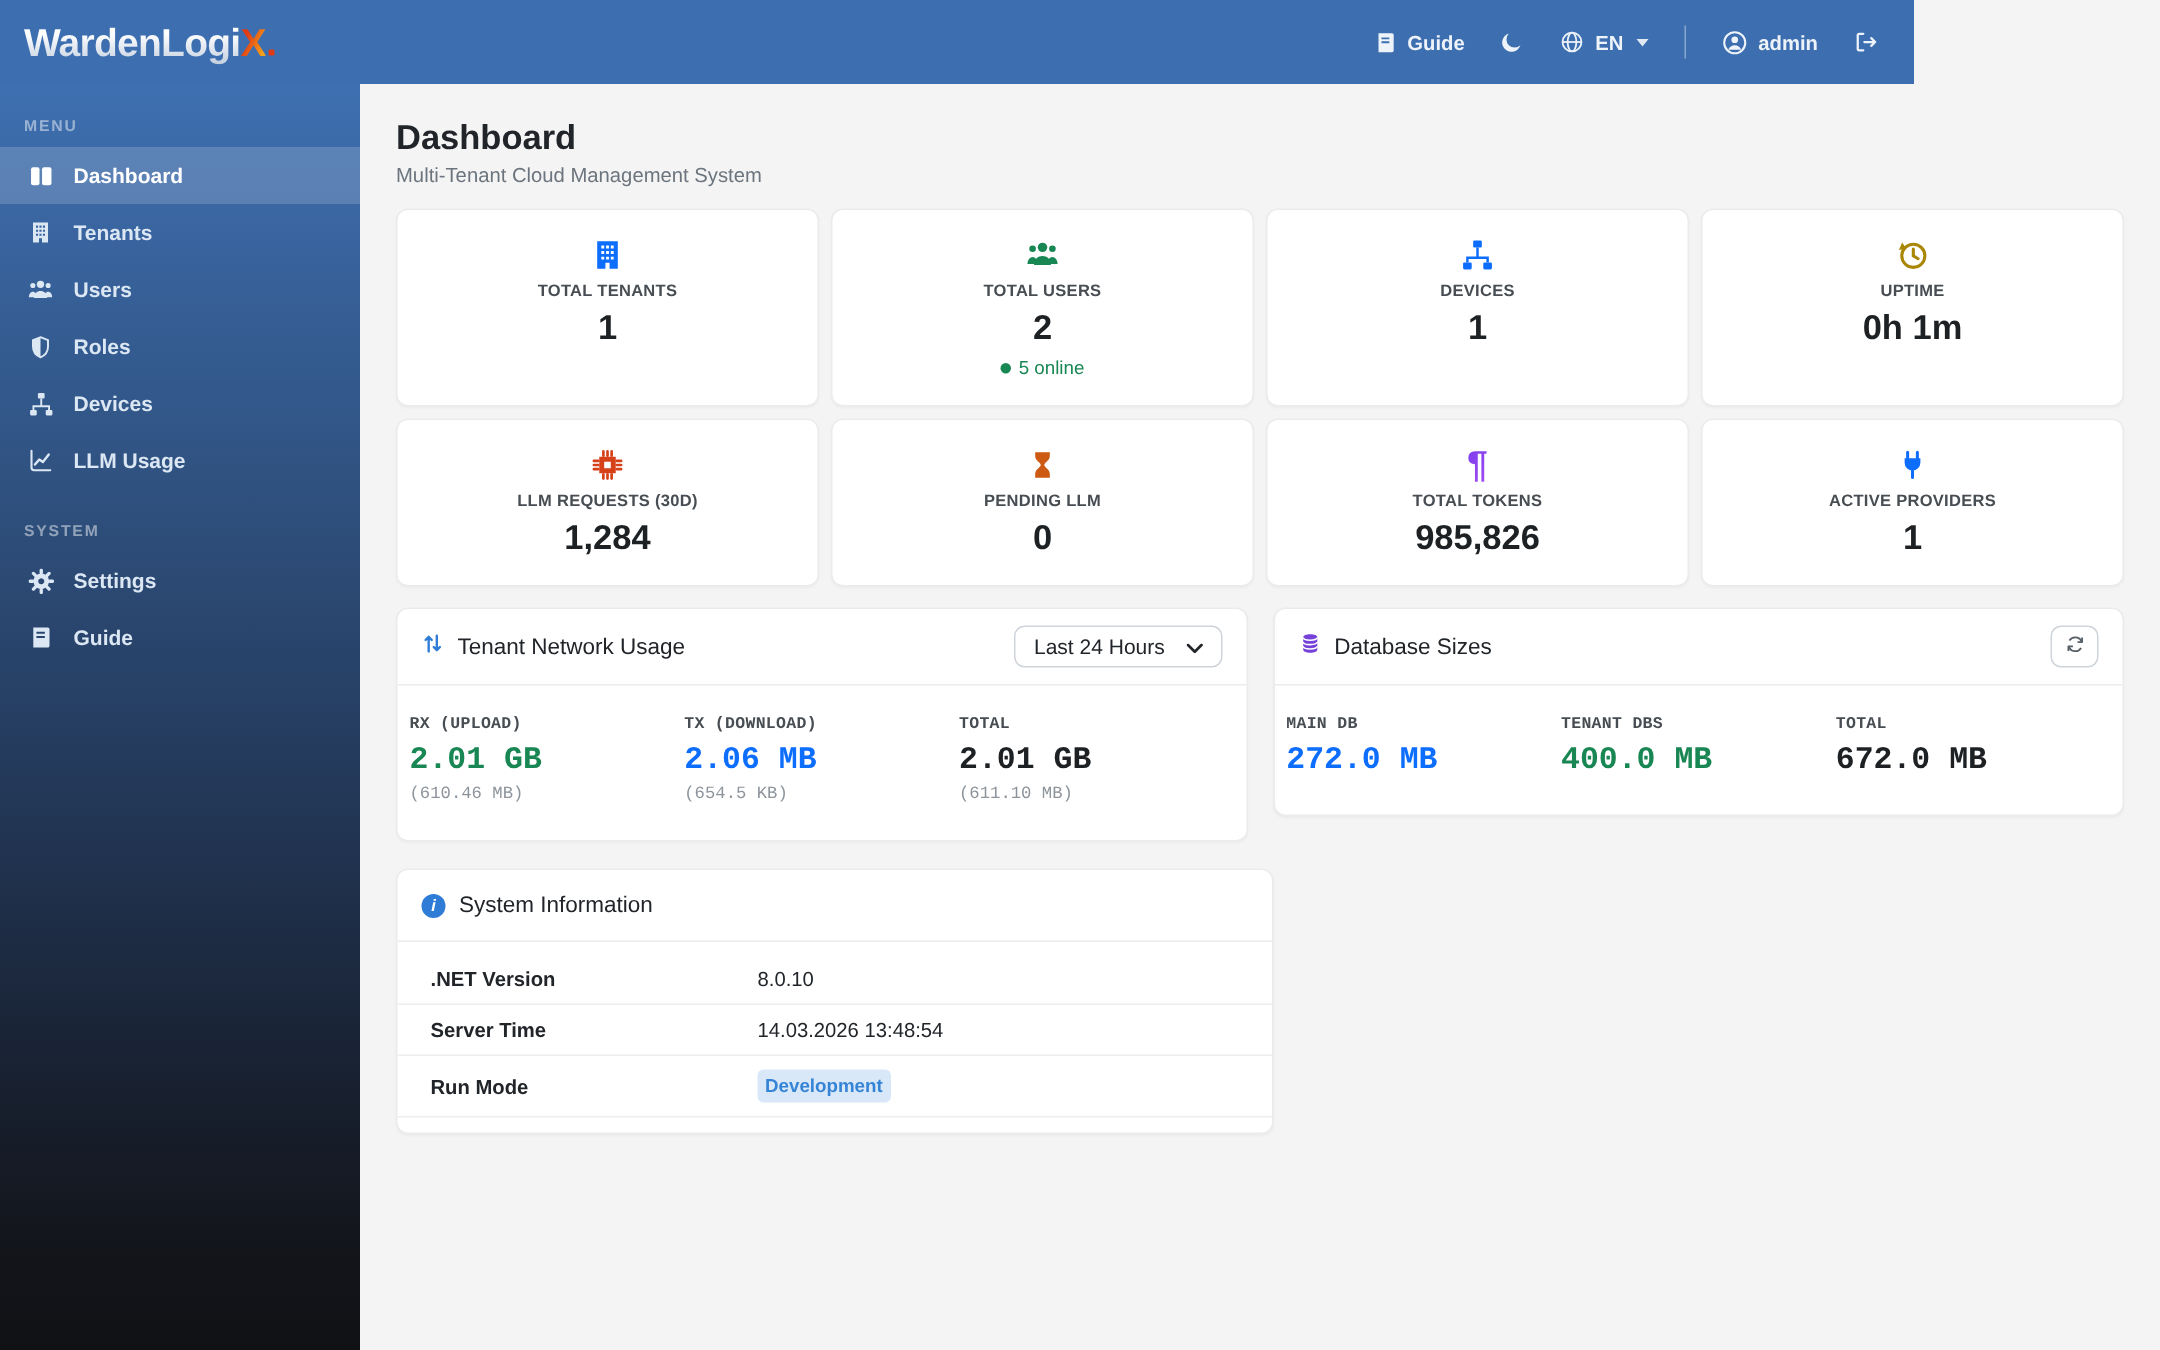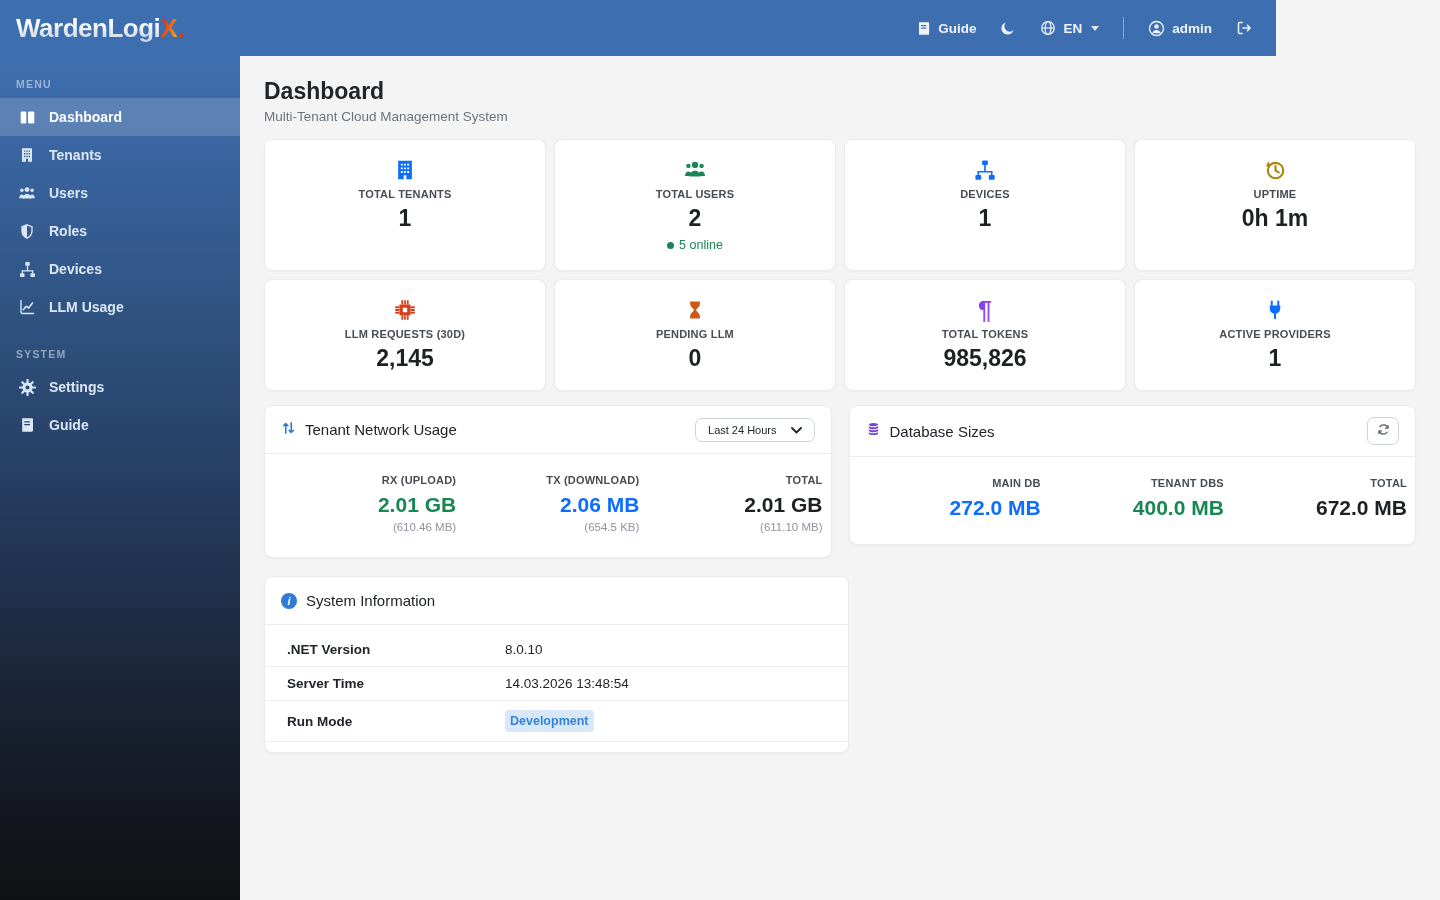--- a/index.html
+++ b/index.html
@@ -40,26 +40,26 @@
   .stat-label { font-size:11px; font-weight:bold; color:#474d52; letter-spacing:.2px; }
   .stat-value { font-size:23px; font-weight:bold; color:#1e2124; margin-top:5px; }
   .stat-extra { margin-top:6px; font-size:12.5px; color:#198754; display:flex; align-items:center; justify-content:center; gap:5px; }
   .dot { width:7px; height:7px; border-radius:50%; background:#198754; display:inline-block; }
   .pilcrow { font-size:25px; font-weight:bold; line-height:24px; background:linear-gradient(140deg,#7d3bee,#a24ff2); -webkit-background-clip:text; background-clip:text; color:transparent; }
 
   
   .panels-row { display:grid; grid-template-columns:1fr 1fr; gap:17px; margin-top:14px; align-items:start; }
   .panel-header { display:flex; align-items:center; gap:9px; padding:11px 16px; border-bottom:1px solid #ececef; min-height:48px; }
   .panel-title { font-size:15px; font-weight:400; color:#212529; }
-  .panel-body3 { display:grid; grid-template-columns:repeat(3,1fr); text-align:right; padding:20px 8px 24px; }
+  .panel-body3 { display:grid; grid-template-columns:repeat(3,1fr); text-align:left; padding:20px 8px 24px;font-family:Liberation Mono, monospace; }
   .pb-label { font-size:11px; font-weight:bold; color:#474d52; letter-spacing:.2px; }
   .pb-value { font-size:21px; font-weight:bold; margin-top:7px; }
   .pb-sub { font-size:11.5px; color:#8d949c; margin-top:4px; }
   .c-green { color:#198754; } .c-blue { color:#0d6efd; } .c-dark { color:#1e2124; }
-  .select-box { margin-left:auto; display:flex; align-items:center; gap:14px; border:1px solid #cfd4da; border-radius:7px; padding:5px 12px; font-size:11px; color:#212529; background:#fff; cursor:pointer; }
+  .select-box { margin-left:auto; display:flex; align-items:center; gap:14px; border:1px solid #cfd4da; border-radius:7px; padding:5px 12px; font-size:14px; color:#212529; background:#fff; cursor:pointer; }
   .refresh-btn { margin-left:auto; width:32px; height:28px; border:1px solid #cfd4da; border-radius:7px; background:#fff; display:flex; align-items:center; justify-content:center; color:#565e66; cursor:pointer; }
 
   
   .sys-panel { width:585px; margin-top:18px; }
   .sys-table { padding:8px 0 10px; }
   .sys-row { display:grid; grid-template-columns:218px 1fr; align-items:center; padding:9px 22px; border-bottom:1px solid #eceef0; min-height:27px; }
   .sys-row:last-child { border-bottom:1px solid #eceef0; }
   .sys-label { font-size:13.5px; font-weight:bold; color:#212529; }
   .sys-value { font-size:13.5px; color:#212529; }
   .badge-dev { display:inline-block; background:#d9e8f8; color:#3584d6; font-size:12.5px; font-weight:600; padding:4px 5px; border-radius:4px; }
@@ -285,21 +285,21 @@
     <div class="card stat-card">
       <div class="stat-icon">
         <svg width="22" height="22" viewBox="0 0 16 16">
             <path fill="#d6411a" fill-rule="evenodd" d="M4 4h8v8H4z M6.4 6.4h3.2v3.2H6.4z"></path>
             <g stroke="#d6411a" stroke-width="1.3" stroke-linecap="round">
               <path d="M6 1.4v2.1M8 1.4v2.1M10 1.4v2.1M6 12.5v2.1M8 12.5v2.1M10 12.5v2.1M1.4 6h2.1M1.4 8h2.1M1.4 10h2.1M12.5 6h2.1M12.5 8h2.1M12.5 10h2.1"></path>
             </g>
           </svg>
       </div>
       <div class="stat-label">LLM REQUESTS (30D)</div>
-      <div class="stat-value">2,145</div>
+      <div class="stat-value">1,284</div>
     </div>
 
     <div class="card stat-card">
       <div class="stat-icon">
         <svg width="20" height="22" viewBox="0 0 16 16">
             <path fill="#cd5a12" d="M4.1 1.2h7.8v2c0 1.9-1.7 2.9-2.7 4.1a1.1 1.1 0 0 0 0 1.4c1 1.2 2.7 2.2 2.7 4.1v2H4.1v-2c0-1.9 1.7-2.9 2.7-4.1a1.1 1.1 0 0 0 0-1.4c-1-1.2-2.7-2.2-2.7-4.1z"></path>
           </svg>
       </div>
       <div class="stat-label">PENDING LLM</div>
       <div class="stat-value">0</div>

